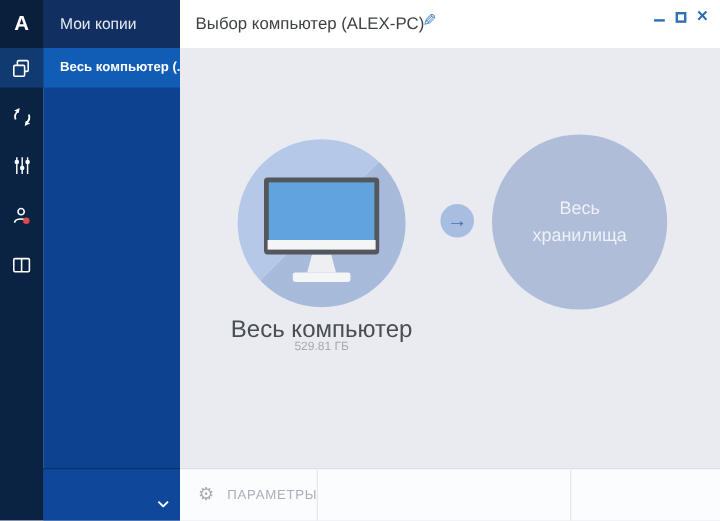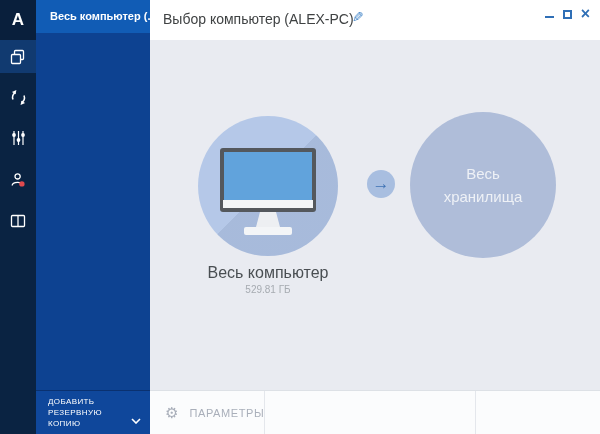--- a/index.html
+++ b/index.html
@@ -43,21 +43,21 @@
   .source-circle::after { content:""; position:absolute; left:0; top:0; width:100%; height:100%;
                    background:linear-gradient(135deg, transparent 49%, rgba(84,104,140,0.14) 49%); }
   .monitor { position:absolute; left:22px; top:32px; width:96px; z-index:2; }
   .m-frame { position:relative; width:96px; height:64px; background:#54585D; border-radius:3px; }
   .m-screen { position:absolute; left:4px; top:4px; width:88px; height:48px; background:#61A3DC; }
   .m-chin { position:absolute; left:3px; top:52px; width:90px; height:8px; background:#F3F5F7; }
   .m-neck { width:24px; height:0; border-bottom:15px solid #EDEFF2; border-left:4px solid transparent;
             border-right:4px solid transparent; margin:0 auto; }
   .m-base { width:48px; height:8px; background:#F3F5F7; border-radius:2px; margin:0 auto; }
 
-  .source-label { position:absolute; left:28px; top:224px; width:180px; text-align:center; font-size:16px; color:#494E52; }
+  .source-label { position:absolute; left:28px; top:224px; width:180px; text-align:center; font-size:20px; color:#494E52; }
   .source-size  { position:absolute; left:28px; top:244px; width:180px; text-align:center; font-size:10px; color:#A6ABB1; }
 
   .arrow-chip { position:absolute; left:217px; top:130px; width:28px; height:28px; border-radius:50%;
                 background:#A8BEE0; display:flex; align-items:center; justify-content:center;
                 color:#3E72B4; font-size:17px; }
 
   .dest-circle { position:absolute; left:260px; top:72px; width:146px; height:146px; border-radius:50%;
                  background:#AFBDD9; display:flex; align-items:center; justify-content:center; cursor:pointer; }
   .dest-label { width:100px; text-align:center; font-size:15px; line-height:1.55; color:#EEF1F6; }
 
@@ -136,23 +136,23 @@
       <span>
         <svg width="16" height="14" viewBox="0 0 16 14">
           <rect x="1.5" y="1.5" width="13" height="11" rx="1" fill="none" stroke="#FFFFFF" stroke-width="1.3"></rect>
           <line x1="8" y1="1.5" x2="8" y2="12.5" stroke="#FFFFFF" stroke-width="1.3"></line>
         </svg>
       </span>
     </div>
   </div>
 
   <div class="sidebar">
+    <div class="sidebar-header">Мои копии</div>
     <div class="sidebar-selected">Весь компьютер (...</div>
     <div class="add-backup">
-      <div class="add-backup-label">ДОБАВИТЬ РЕЗЕРВНУЮ КОПИЮ</div>
       <span class="add-backup-chevron">
         <svg width="10" height="6" viewBox="0 0 10 6">
           <polyline points="1,1 5,5 9,1" fill="none" stroke="#FFFFFF" stroke-width="1.6"></polyline>
         </svg>
       </span>
     </div>
   </div>
 
   <div class="titlebar">
     <span class="page-title">Выбор компьютер (ALEX-PC)</span>

